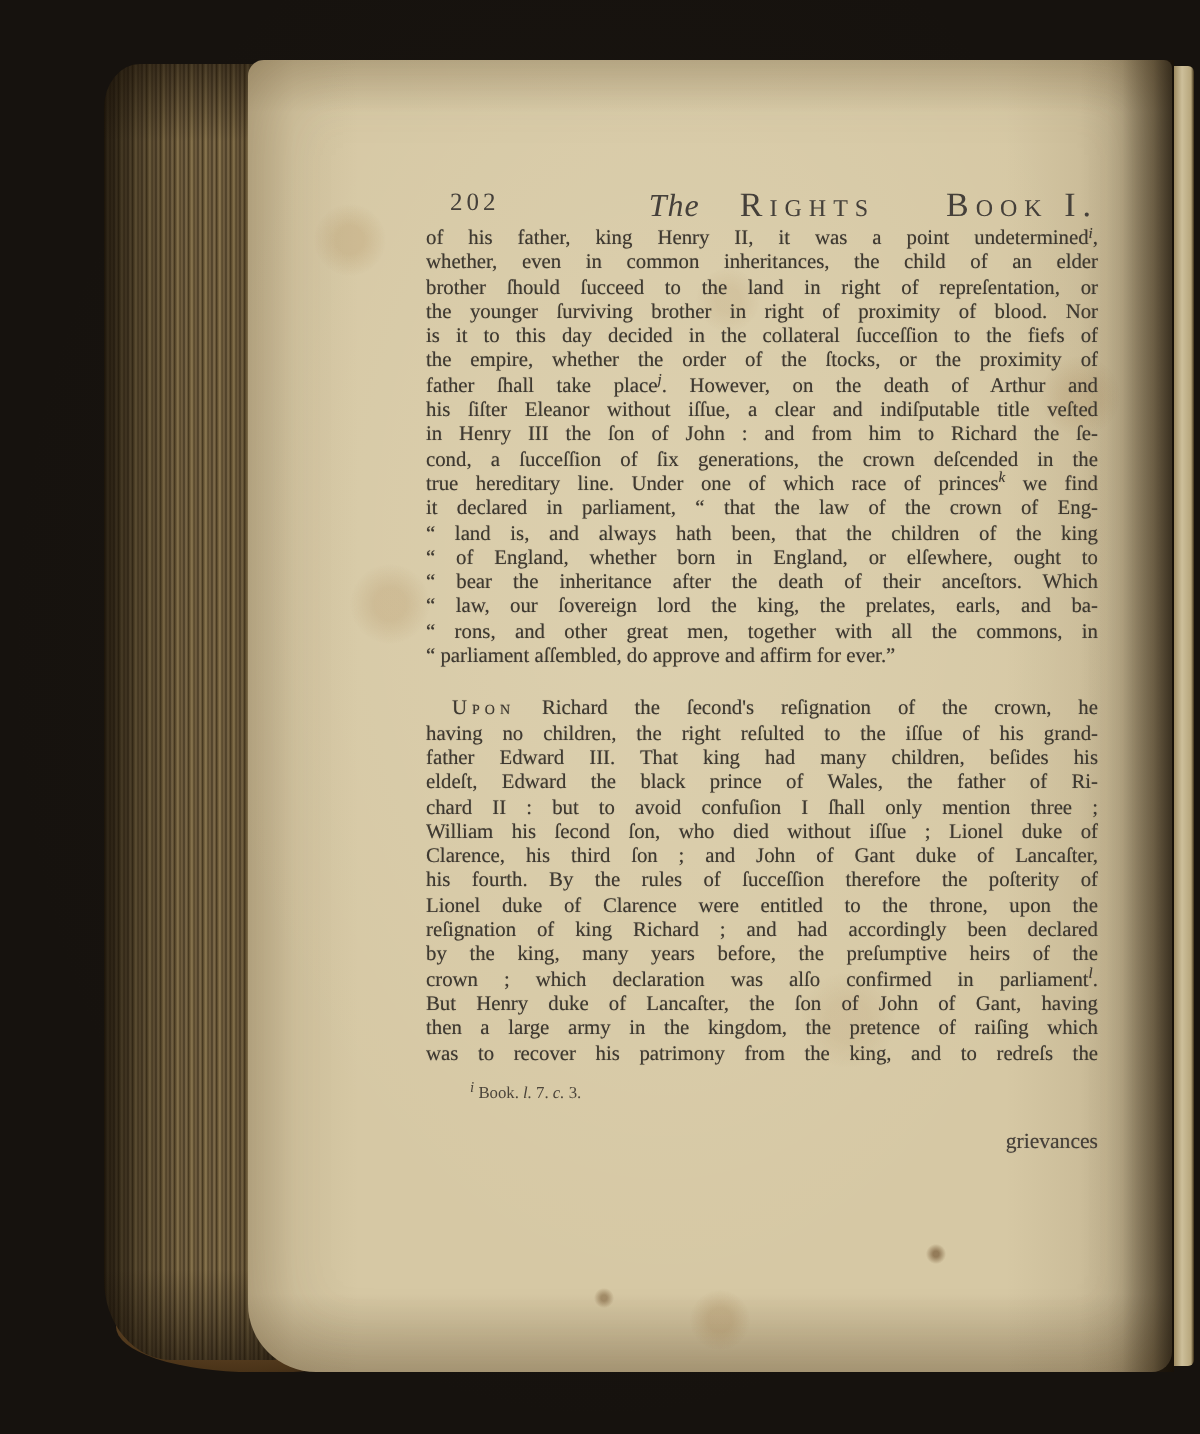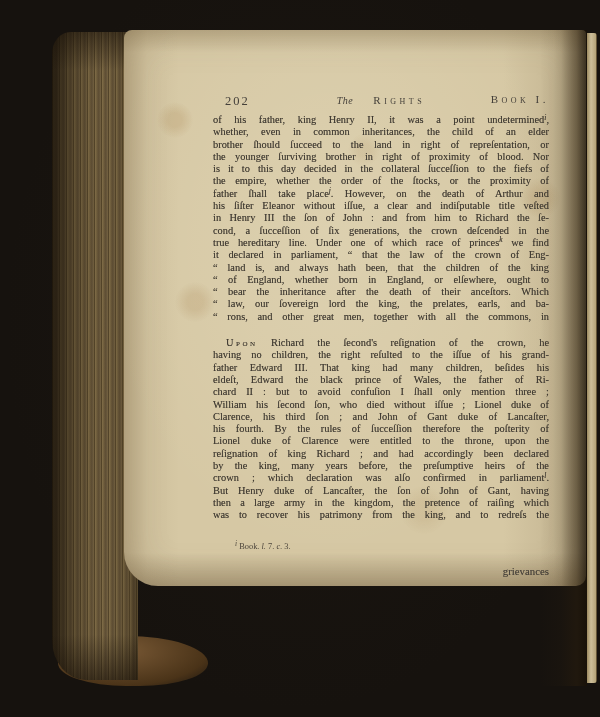--- a/index.html
+++ b/index.html
@@ -22,21 +22,21 @@
     border-radius:18px 0 0 34px / 22px 0 0 40px;
     background:
       linear-gradient(180deg, rgba(25,17,8,0.55), rgba(25,17,8,0) 6%, rgba(25,17,8,0) 93%, rgba(25,17,8,0.6) 100%),
       linear-gradient(90deg, rgba(18,12,5,0.8), rgba(30,22,10,0.35) 22%, rgba(40,30,14,0.05) 45%, rgba(50,40,20,0) 65%, rgba(60,48,26,0.25) 88%, rgba(35,26,12,0.45) 100%),
       repeating-linear-gradient(90deg,
         #3c2f1a 0px, #6b5938 1px, #917d55 2px, #55452a 3px,
         #7a6747 4px, #463823 5px, #857250 6px, #5d4c2f 7px);
   }
   
   .page{
-    position:absolute;left:124px;top:30px;width:462px;height:556px;
+    position:absolute;left:124px;top:30px;width:462px;height:656px;
     border-radius:8px 4px 10px 34px;
     background:
       radial-gradient(ellipse at 45% 38%, rgba(255,252,235,0.16), transparent 65%),
       linear-gradient(90deg, rgba(110,88,55,0.28), rgba(110,88,55,0.08) 5%, rgba(110,88,55,0) 12%, rgba(110,88,55,0) 82%, rgba(95,75,45,0.12) 93%, rgba(55,42,22,0.4) 100%),
       linear-gradient(180deg, rgba(115,94,60,0.28), rgba(115,94,60,0) 4%, rgba(115,94,60,0) 94%, rgba(90,70,42,0.35) 100%),
       #d6c8a4;
     box-shadow: inset 0 0 40px rgba(120,98,62,0.25);
   }
   
   .stains{
@@ -63,22 +63,22 @@
     background:linear-gradient(90deg, #9d8a60, #cdbf9a 40%, #b7a67c 85%, #3a2d15 100%);
   }
 
   
   .header{
     position:absolute;left:89px;top:63px;width:336px;height:16px;
     color:#45403a;font-size:12px;letter-spacing:0.5px;
   }
   .pageno{position:absolute;left:12px;top:1px;letter-spacing:2px;font-size:12.5px;}
   .runtitle{position:absolute;left:0;right:0;top:0;text-align:center;}
-  .runtitle .the{font-style:italic;font-size:10px;margin-right:20px;}
-  .smallcaps{font-variant:small-caps;letter-spacing:3.5px;font-size:11px;}
+  .runtitle .the{font-style:italic;font-size:16px;margin-right:20px;}
+  .smallcaps{font-variant:small-caps;letter-spacing:3.5px;font-size:17px;}
   .booklabel{position:absolute;right:0;top:0;}
 
   .body-text{
     position:absolute;left:89px;top:84px;width:336px;
     color:#3e3931;font-size:10.4px;
     text-shadow:0 0 0.4px rgba(62,55,45,0.55);
   }
   .para + .para{margin-top:14px;}
   .tline{
     height:12.3px;line-height:12.3px;white-space:normal;
@@ -138,20 +138,21 @@
           <div class="tline"><span>his ſiſter Eleanor without iſſue, a clear and indiſputable title veſted</span></div>
           <div class="tline"><span>in Henry III the ſon of John : and from him to Richard the ſe-</span></div>
           <div class="tline"><span>cond, a ſucceſſion of ſix generations, the crown deſcended in the</span></div>
           <div class="tline"><span>true hereditary line. Under one of which race of princes</span><sup>k</sup><span> we find</span></div>
           <div class="tline"><span>it declared in parliament, “ that the law of the crown of Eng-</span></div>
           <div class="tline"><span>“ land is, and always hath been, that the children of the king</span></div>
           <div class="tline"><span>“ of England, whether born in England, or elſewhere, ought to</span></div>
           <div class="tline"><span>“ bear the inheritance after the death of their anceſtors. Which</span></div>
           <div class="tline"><span>“ law, our ſovereign lord the king, the prelates, earls, and ba-</span></div>
           <div class="tline"><span>“ rons, and other great men, together with all the commons, in</span></div>
+          <div class="tline no-just"><span>“ parliament aſſembled, do approve and affirm for ever.”</span></div>
         </div>
         <div class="para">
           <div class="tline first-indent"><span class="sc">Upon</span><span> Richard the ſecond's reſignation of the crown, he</span></div>
           <div class="tline"><span>having no children, the right reſulted to the iſſue of his grand-</span></div>
           <div class="tline"><span>father Edward III. That king had many children, beſides his</span></div>
           <div class="tline"><span>eldeſt, Edward the black prince of Wales, the father of Ri-</span></div>
           <div class="tline"><span>chard II : but to avoid confuſion I ſhall only mention three ;</span></div>
           <div class="tline"><span>William his ſecond ſon, who died without iſſue ; Lionel duke of</span></div>
           <div class="tline"><span>Clarence, his third ſon ; and John of Gant duke of Lancaſter,</span></div>
           <div class="tline"><span>his fourth. By the rules of ſucceſſion therefore the poſterity of</span></div>

